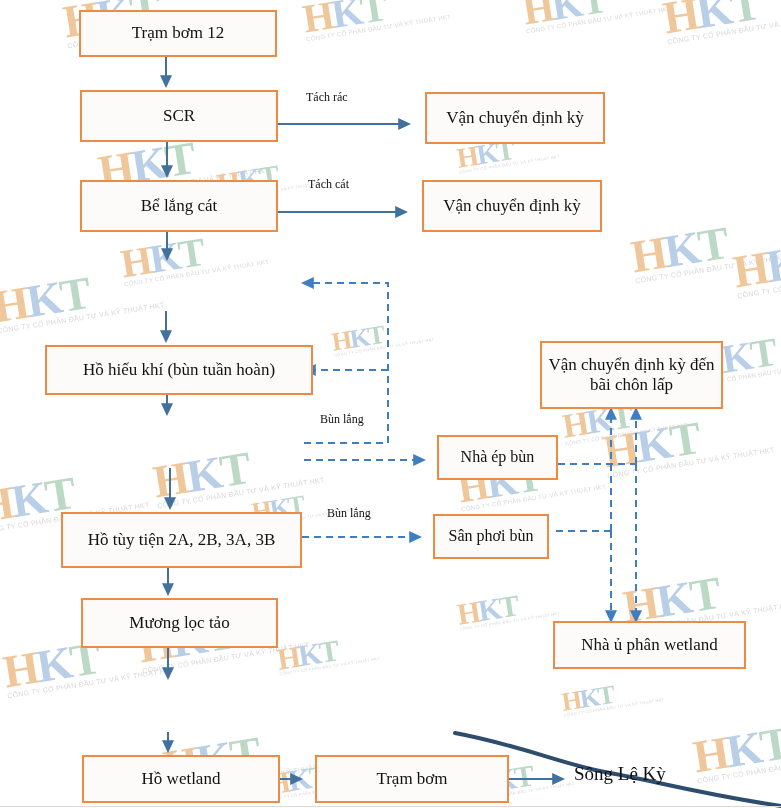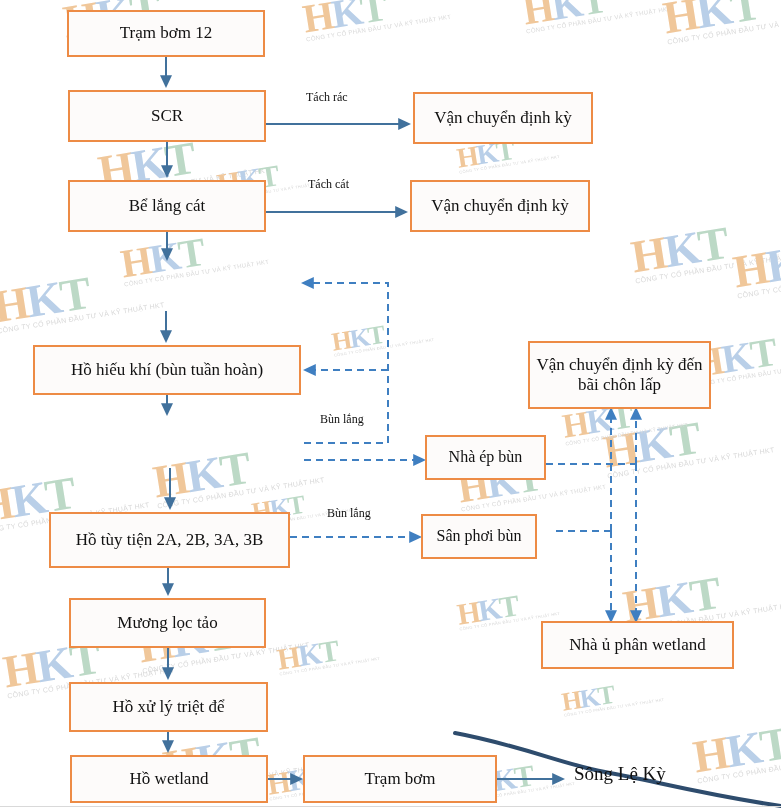--- a/index.html
+++ b/index.html
@@ -19,21 +19,21 @@
   .wm .hkt .k{color:#b9cfe8;}
   .wm .hkt .t{color:#bcd9c6;}
   .wm .sub{font-family:"Liberation Sans",sans-serif;color:#d8d8d8;white-space:nowrap;letter-spacing:.3px;}
 
   
   .node{
     position:absolute;box-sizing:border-box;
     border:2.5px solid #ED8B45;background:#FDFBFA;
     display:flex;align-items:center;justify-content:center;
     text-align:center;color:#111;z-index:3;
-    font-size:17px;line-height:1.18;padding:2px 6px;
+    font-size:17px;line-height:1.18;padding:2px 6px;margin-left:12px;
   }
   .node.small{font-size:16px;}
 
   
   #links{position:absolute;left:0;top:0;width:781px;height:808px;z-index:2;}
   #links .solid{stroke:#41719C;stroke-width:2;fill:none;}
   #links .dash{stroke:#3F7FC1;stroke-width:2;fill:none;stroke-dasharray:7 5;}
   #links .river{stroke:#2E4C6D;stroke-width:4;fill:none;stroke-linecap:round;}
 
   
@@ -239,23 +239,20 @@
 
 
   <div class="node" style="left:49px;top:512px;width:241px;height:56px;">
     <span>Hồ tùy tiện 2A, 2B, 3A, 3B</span>
   </div>
 
   <div class="node" style="left:69px;top:598px;width:197px;height:50px;">
     <span>Mương lọc tảo</span>
   </div>
 
-  <div class="node" style="left:69px;top:682px;width:199px;height:50px;">
-    <span>Hồ xử lý triệt để</span>
-  </div>
 
   <div class="node" style="left:70px;top:755px;width:198px;height:48px;">
     <span>Hồ wetland</span>
   </div>
 
   <div class="node" style="left:303px;top:755px;width:194px;height:48px;">
     <span>Trạm bơm</span>
   </div>
 
   <div class="node" style="left:413px;top:92px;width:180px;height:52px;">

